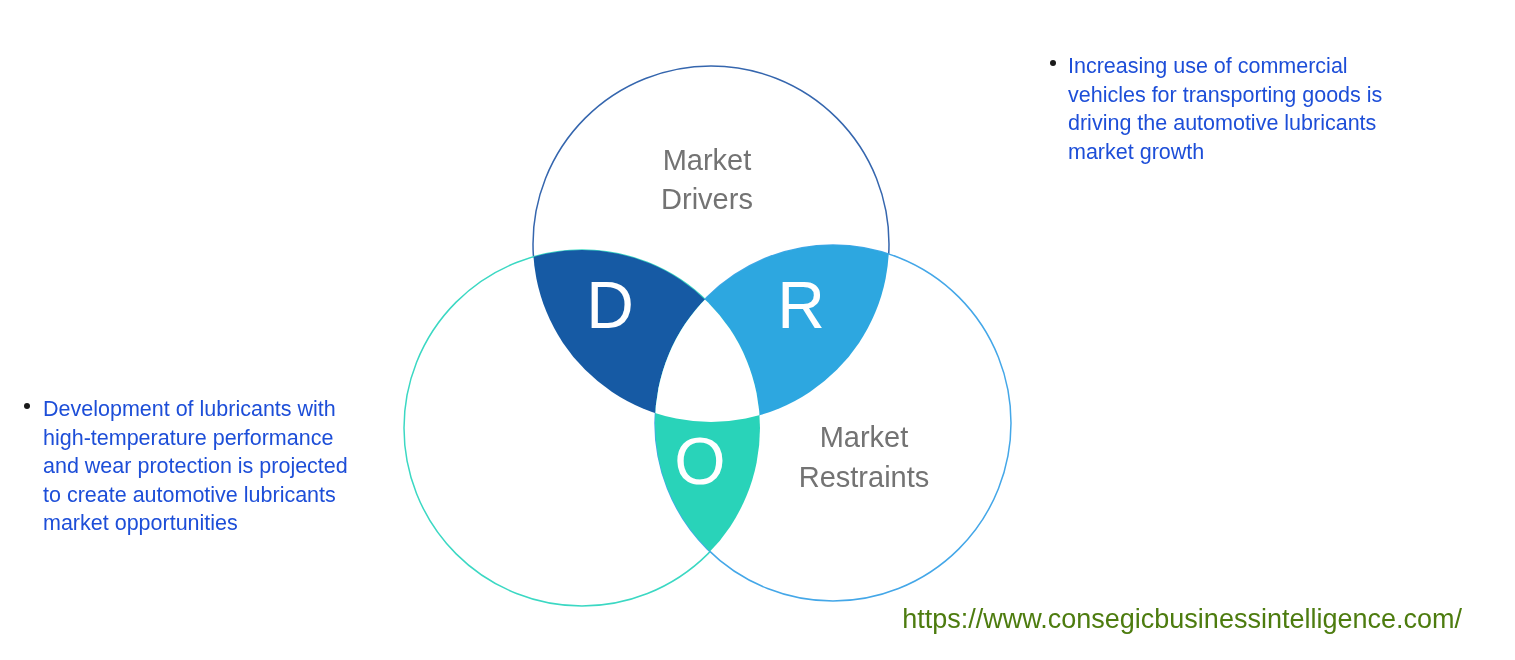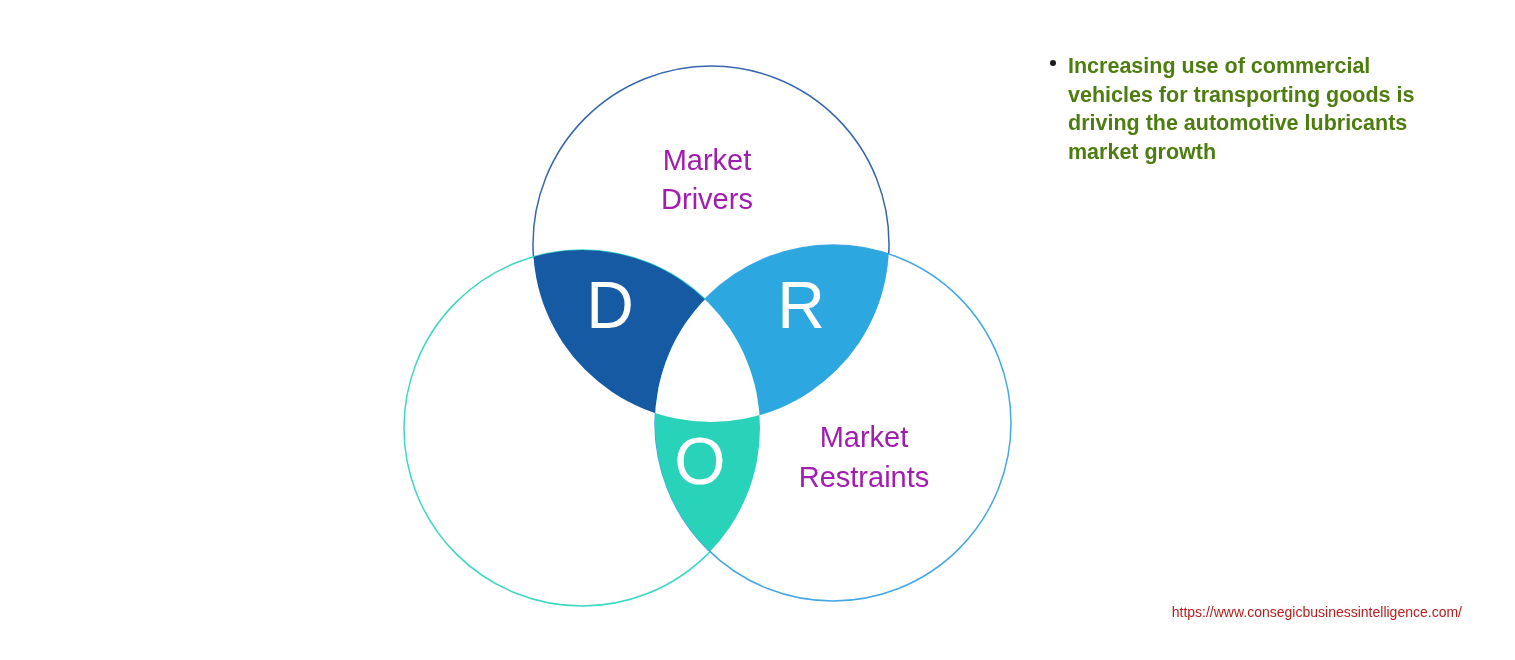--- a/index.html
+++ b/index.html
@@ -15,34 +15,34 @@
   .overlap-letter {
     fill: #ffffff;
     font-family: "Liberation Sans", sans-serif;
     font-size: 66px;
     font-weight: 400;
   }
   .circle-label {
     position: absolute;
     width: 300px;
     text-align: center;
-    color: #a21caf;
+    color: #737373;
     font-size: 29px;
     line-height: 39px;
     white-space: pre-line;
   }
   .label-drivers     { left: 557px; top: 141px; }
   .label-opportunity { left: 379px; top: 436px; }
   .label-restraints  { left: 714px; top: 417px; line-height: 40px; }
   .bullet {
     position: absolute;
-    color: #4d7c0f;
+    color: #1d4ed8;
     font-size: 21.5px;
     line-height: 28.5px;
-    font-weight: 700;
+    font-weight: 400;
   }
   .bullet-driver      { left: 1044px; top: 52px;  width: 440px; }
   .bullet-opportunity { left: 22px;   top: 395px; width: 420px; }
   .bullet-restraint   { left: 1044px; top: 390px; width: 440px; }
   .bullet .dot {
     position: absolute;
     left: 6px;
     top: 8px;
     width: 6px;
     height: 6px;
@@ -52,22 +52,22 @@
   .bullet .bullet-text {
     margin-left: 24px;
     white-space: pre-line;
   }
   .bullet-opportunity .dot { left: 2px; }
   .bullet-opportunity .bullet-text { margin-left: 21px; }
   .source-url {
     position: absolute;
     right: 53px;
     top: 604px;
-    color: #b91c1c;
-    font-size: 14px;
+    color: #4d7c0f;
+    font-size: 27px;
     font-weight: 400;
   }
 </style>
 </head>
 <body>
 
 <div class="canvas">
 
   <svg class="venn-svg" width="1515" height="660" viewBox="0 0 1515 660">
     <defs>
@@ -112,16 +112,24 @@
 Restraints</div>
 
   <div class="bullet bullet-driver">
     <span class="dot"></span>
     <div class="bullet-text">Increasing use of commercial
 vehicles for transporting goods is
 driving the automotive lubricants
 market growth</div>
   </div>
 
+  <div class="bullet bullet-opportunity">
+    <span class="dot"></span>
+    <div class="bullet-text">Development of lubricants with
+high-temperature performance
+and wear protection is projected
+to create automotive lubricants
+market opportunities</div>
+  </div>
 
 
   <div class="source-url">https://www.consegicbusinessintelligence.com/</div>
 </div>
 
 </body></html>

